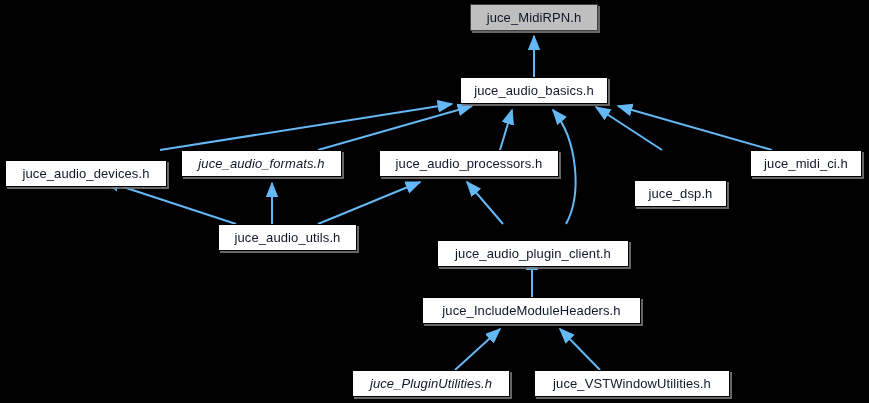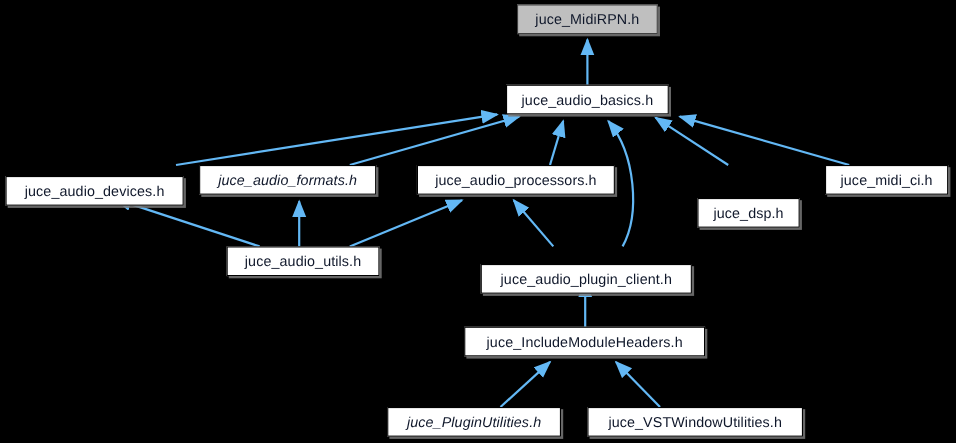--- a/index.html
+++ b/index.html
@@ -91,21 +91,21 @@
       </div>
       <div class="node" style="left: 379px; top: 150px; width: 180px; height: 27px;">
         <span class="node-label">juce_audio_processors.h</span>
       </div>
       <div class="node" style="left: 634px; top: 150px; width: 93px; height: 27px; margin-top: 30px;">
         <span class="node-label">juce_dsp.h</span>
       </div>
       <div class="node" style="left: 750px; top: 150px; width: 112px; height: 27px;">
         <span class="node-label">juce_midi_ci.h</span>
       </div>
-      <div class="node" style="left: 206px; top: 224px; width: 139px; height: 27px; justify-content: center;">
+      <div class="node" style="left: 218px; top: 224px; width: 139px; height: 27px; justify-content: center;">
         <span class="node-label">juce_audio_utils.h</span>
       </div>
       <div class="node" style="left: 437px; top: 224px; width: 192px; height: 27px; margin-top: 16px;">
         <span class="node-label">juce_audio_plugin_client.h</span>
       </div>
       <div class="node" style="left: 422px; top: 297px; width: 219px; height: 27px;">
         <span class="node-label">juce_IncludeModuleHeaders.h</span>
       </div>
       <div class="node" style="left: 352px; top: 370px; width: 158px; height: 27px; font-style: italic;">
         <span class="node-label">juce_PluginUtilities.h</span>

